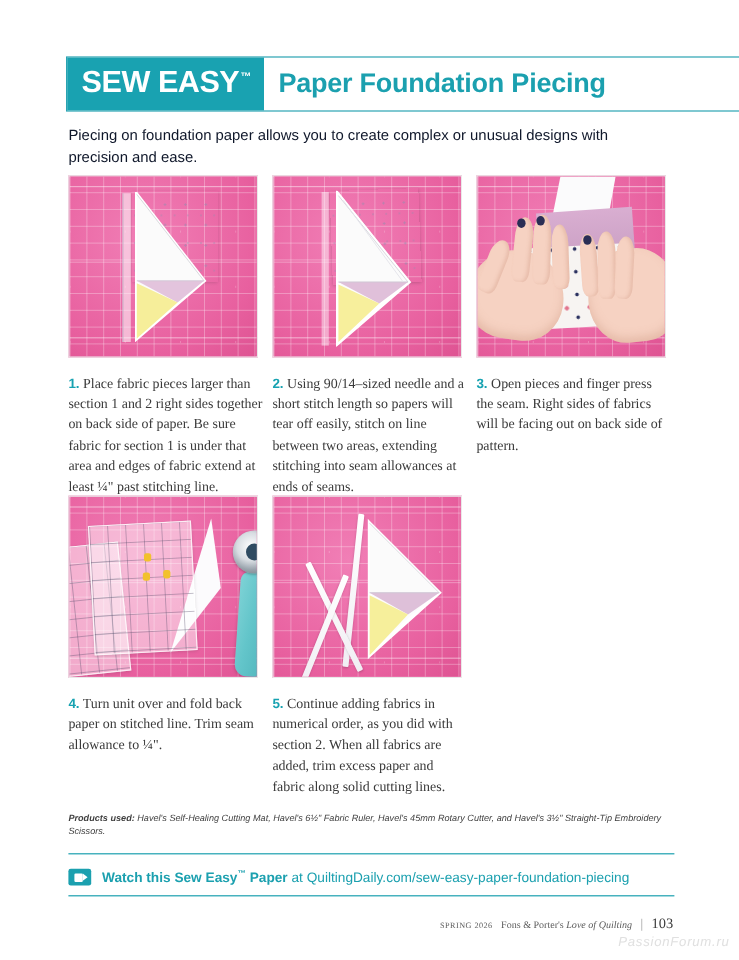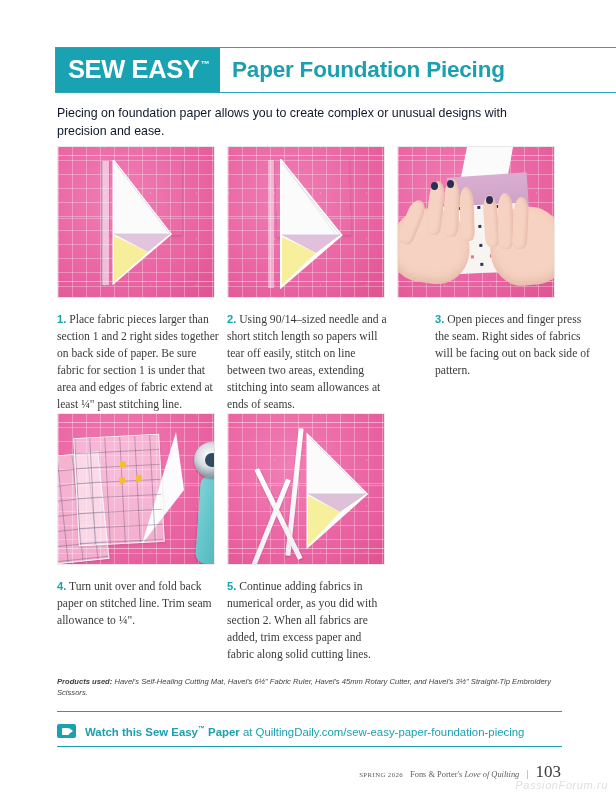--- a/index.html
+++ b/index.html
@@ -262,21 +262,21 @@
     color: #5c5c5c;
   }
   .footer .issue {
     font-size: 6.8px;
     letter-spacing: .4px;
     text-transform: uppercase;
   }
   .footer .mag { font-size: 8.4px; }
   .footer .mag i { font-style: italic; margin-top: 35px; }
   .footer .bar { color:#9a9a9a; font-size: 11px; }
-  .footer .pg { font-size: 17px; color:#3a3a3a;text-align:center; }
+  .footer .pg { font-size: 12px; color:#3a3a3a;text-align:center; }
 
   .watermark {
     position: absolute;
     right: 8px; top: 779px;
     font-size: 11px;
     color: #e0e0e0;
     letter-spacing: .6px;
     font-family: "Liberation Sans", sans-serif;
     font-style: italic;
   }
@@ -406,21 +406,21 @@
       </svg>
     </div>
   </div>
 
   <div class="caption" style="left:57px; top:311px;">
     <span class="num">1.</span><span> Place fabric pieces larger than section 1 and 2 right sides together on back side of paper. Be sure fabric for section 1 is under that area and edges of fabric extend at least ¼" past stitching line.</span>
   </div>
   <div class="caption" style="left:227px; top:311px;">
     <span class="num">2.</span><span> Using 90/14–sized needle and a short stitch length so papers will tear off easily, stitch on line between two areas, extending stitching into seam allowances at ends of seams.</span>
   </div>
-  <div class="caption" style="left:397px; top:311px;margin-left:38px;">
+  <div class="caption" style="left:397px; top:311px;">
     <span class="num">3.</span><span> Open pieces and finger press the seam. Right sides of fabrics will be facing out on back side of pattern.</span>
   </div>
 
   <div class="caption" style="left:57px; top:578px;">
     <span class="num">4.</span><span> Turn unit over and fold back paper on stitched line. Trim seam allowance to ¼".</span>
   </div>
   <div class="caption" style="left:227px; top:578px;">
     <span class="num">5.</span><span> Continue adding fabrics in numerical order, as you did with section 2. When all fabrics are added, trim excess paper and fabric along solid cutting lines.</span>
   </div>
 

